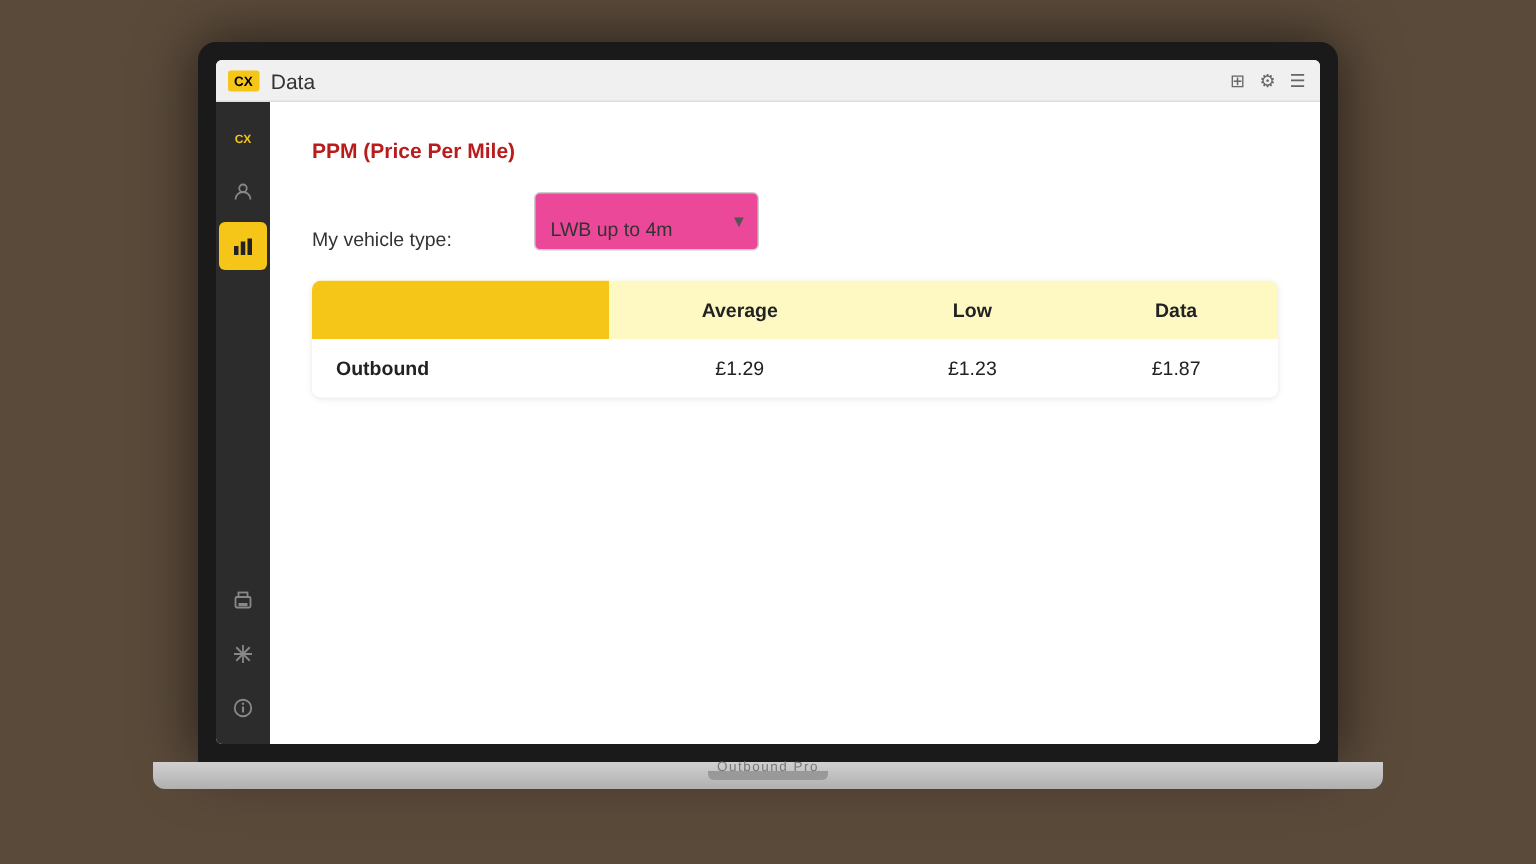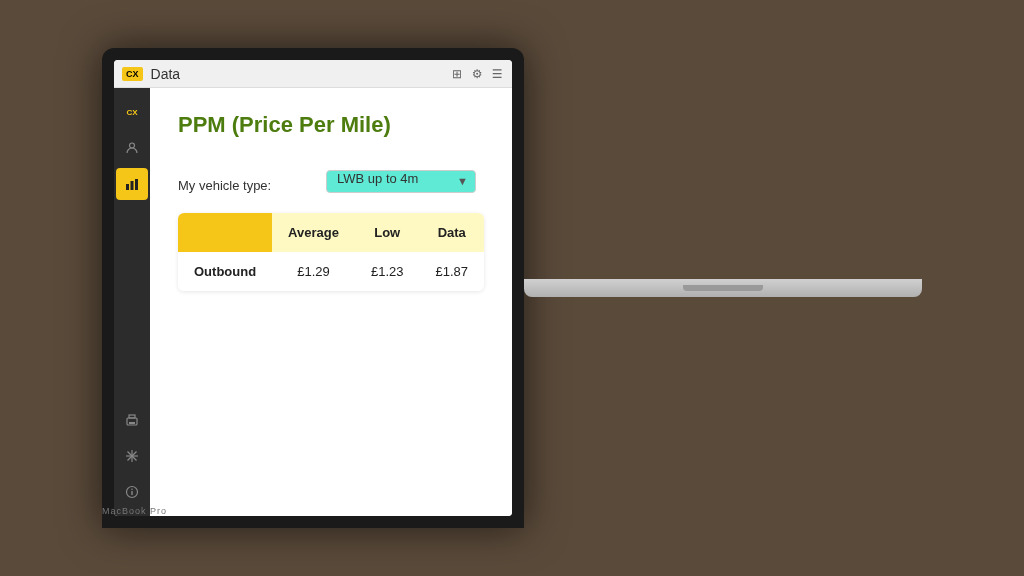--- a/index.html
+++ b/index.html
@@ -13,20 +13,21 @@
       align-items: center;
       justify-content: center;
       font-family: -apple-system, BlinkMacSystemFont, 'Segoe UI', Arial, sans-serif;
     }
 
     .laptop-wrapper {
       position: relative;
       width: 820px;
       height: 520px;
       display: flex;
+      flex-direction: column;
       align-items: center;
     }
 
     .screen-bezel {
       width: 760px;
       height: 480px;
       background: #1a1a1a;
       border-radius: 12px 12px 0 0;
       padding: 12px;
       box-shadow: 0 0 40px rgba(0,0,0,0.6);
@@ -134,24 +135,24 @@
 
     
     .content {
       flex: 1;
       background: #fff;
       padding: 24px 28px;
       overflow-y: auto;
     }
 
     .page-title {
-      font-size: 22px;
+      font-size: 14px;
       font-weight: 600;
-      color: #4d7c0f;
-      margin-bottom: 31px;
+      color: #b91c1c;
+      margin-bottom: 20px;
     }
 
     .form-row {
       display: flex;
       align-items: flex-end;
       margin-bottom: 16px;
     }
 
     .form-label {
       font-size: 13px;
@@ -165,24 +166,24 @@
       margin-left: 8px;
     }
 
     .select-wrapper {
       position: relative;
       margin-left: 8px;
     }
 
     .select-field {
       appearance: none;
-      background: #5eead4;
+      background: #ec4899;
       border: 1px solid #ccc;
       border-radius: 4px;
-      padding: 0 28px 6px 10px;
+      padding: 16px 28px 6px 10px;
       font-size: 13px;
       color: #333;
       cursor: pointer;
       min-width: 150px;
     }
 
     .select-arrow {
       position: absolute;
       right: 8px;
       top: 50%;
@@ -357,14 +358,14 @@
           </table>
         </div>
 
       </div>
     </div>
   </div>
 
   <div class="laptop-base">
     <div class="laptop-base-notch"></div>
   </div>
-  <span class="macbook-label">MacBook Pro</span>
+  <span class="macbook-label">Outbound Pro</span>
 </div>
 
 </body></html>

